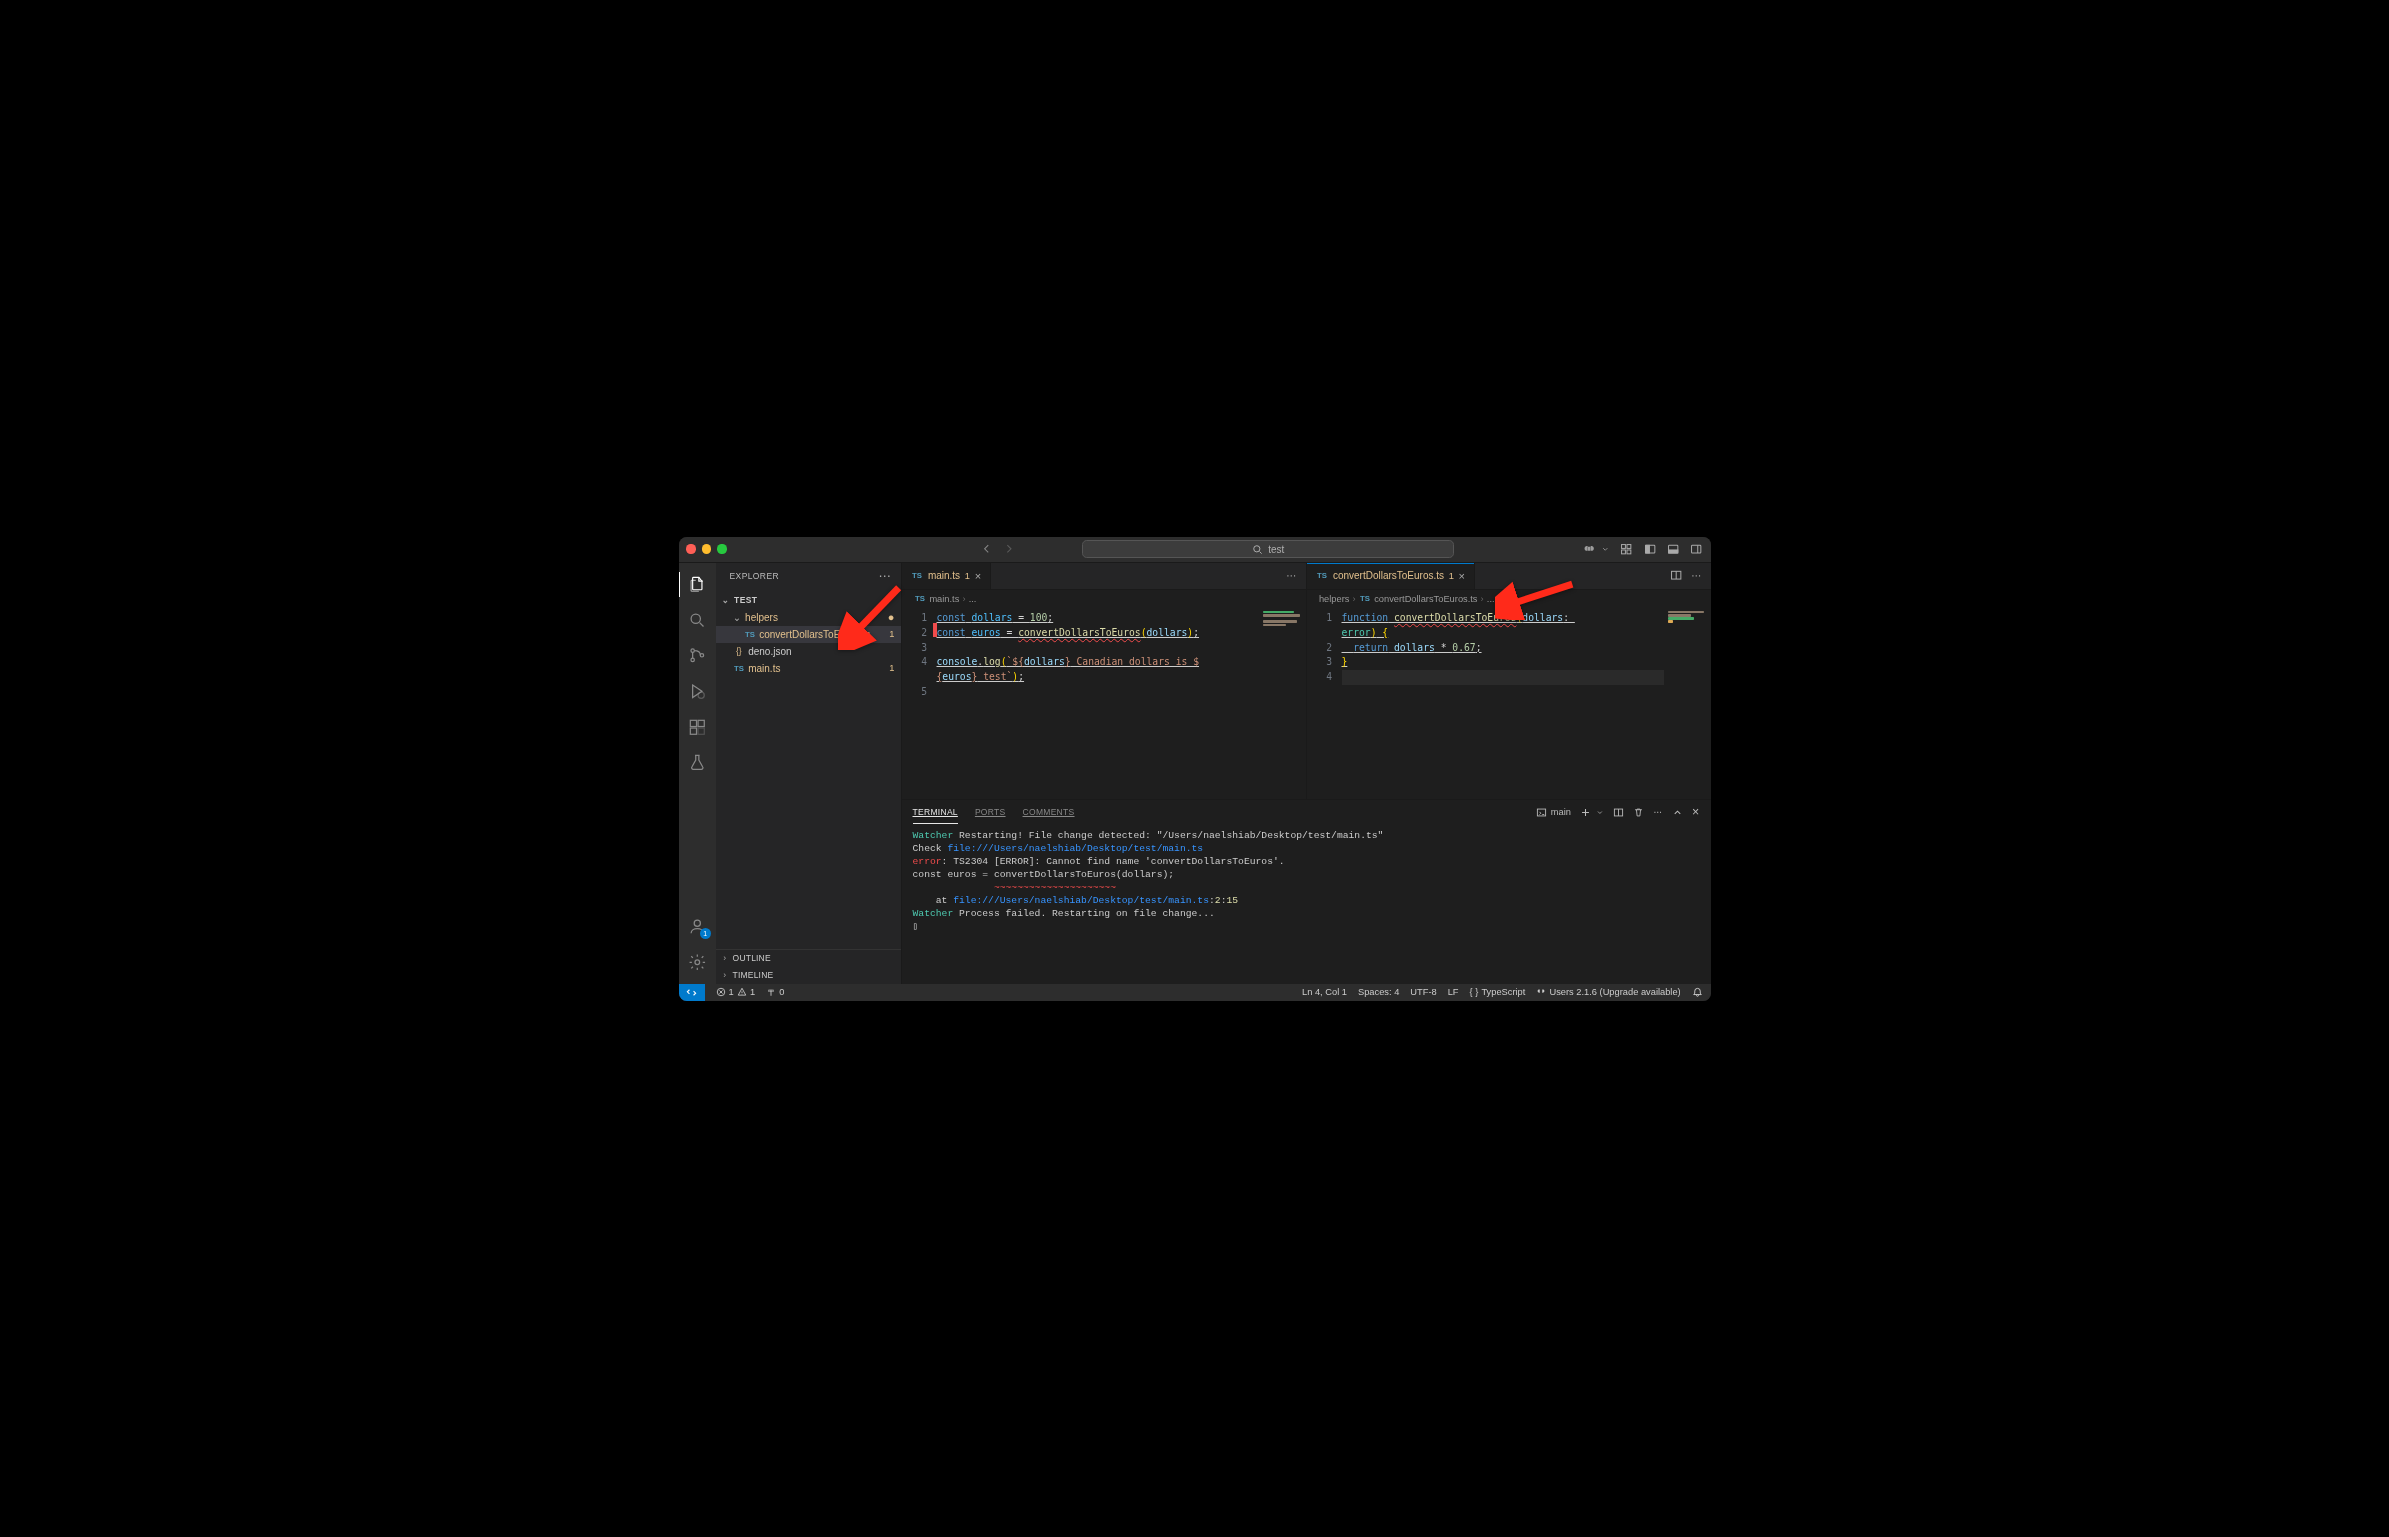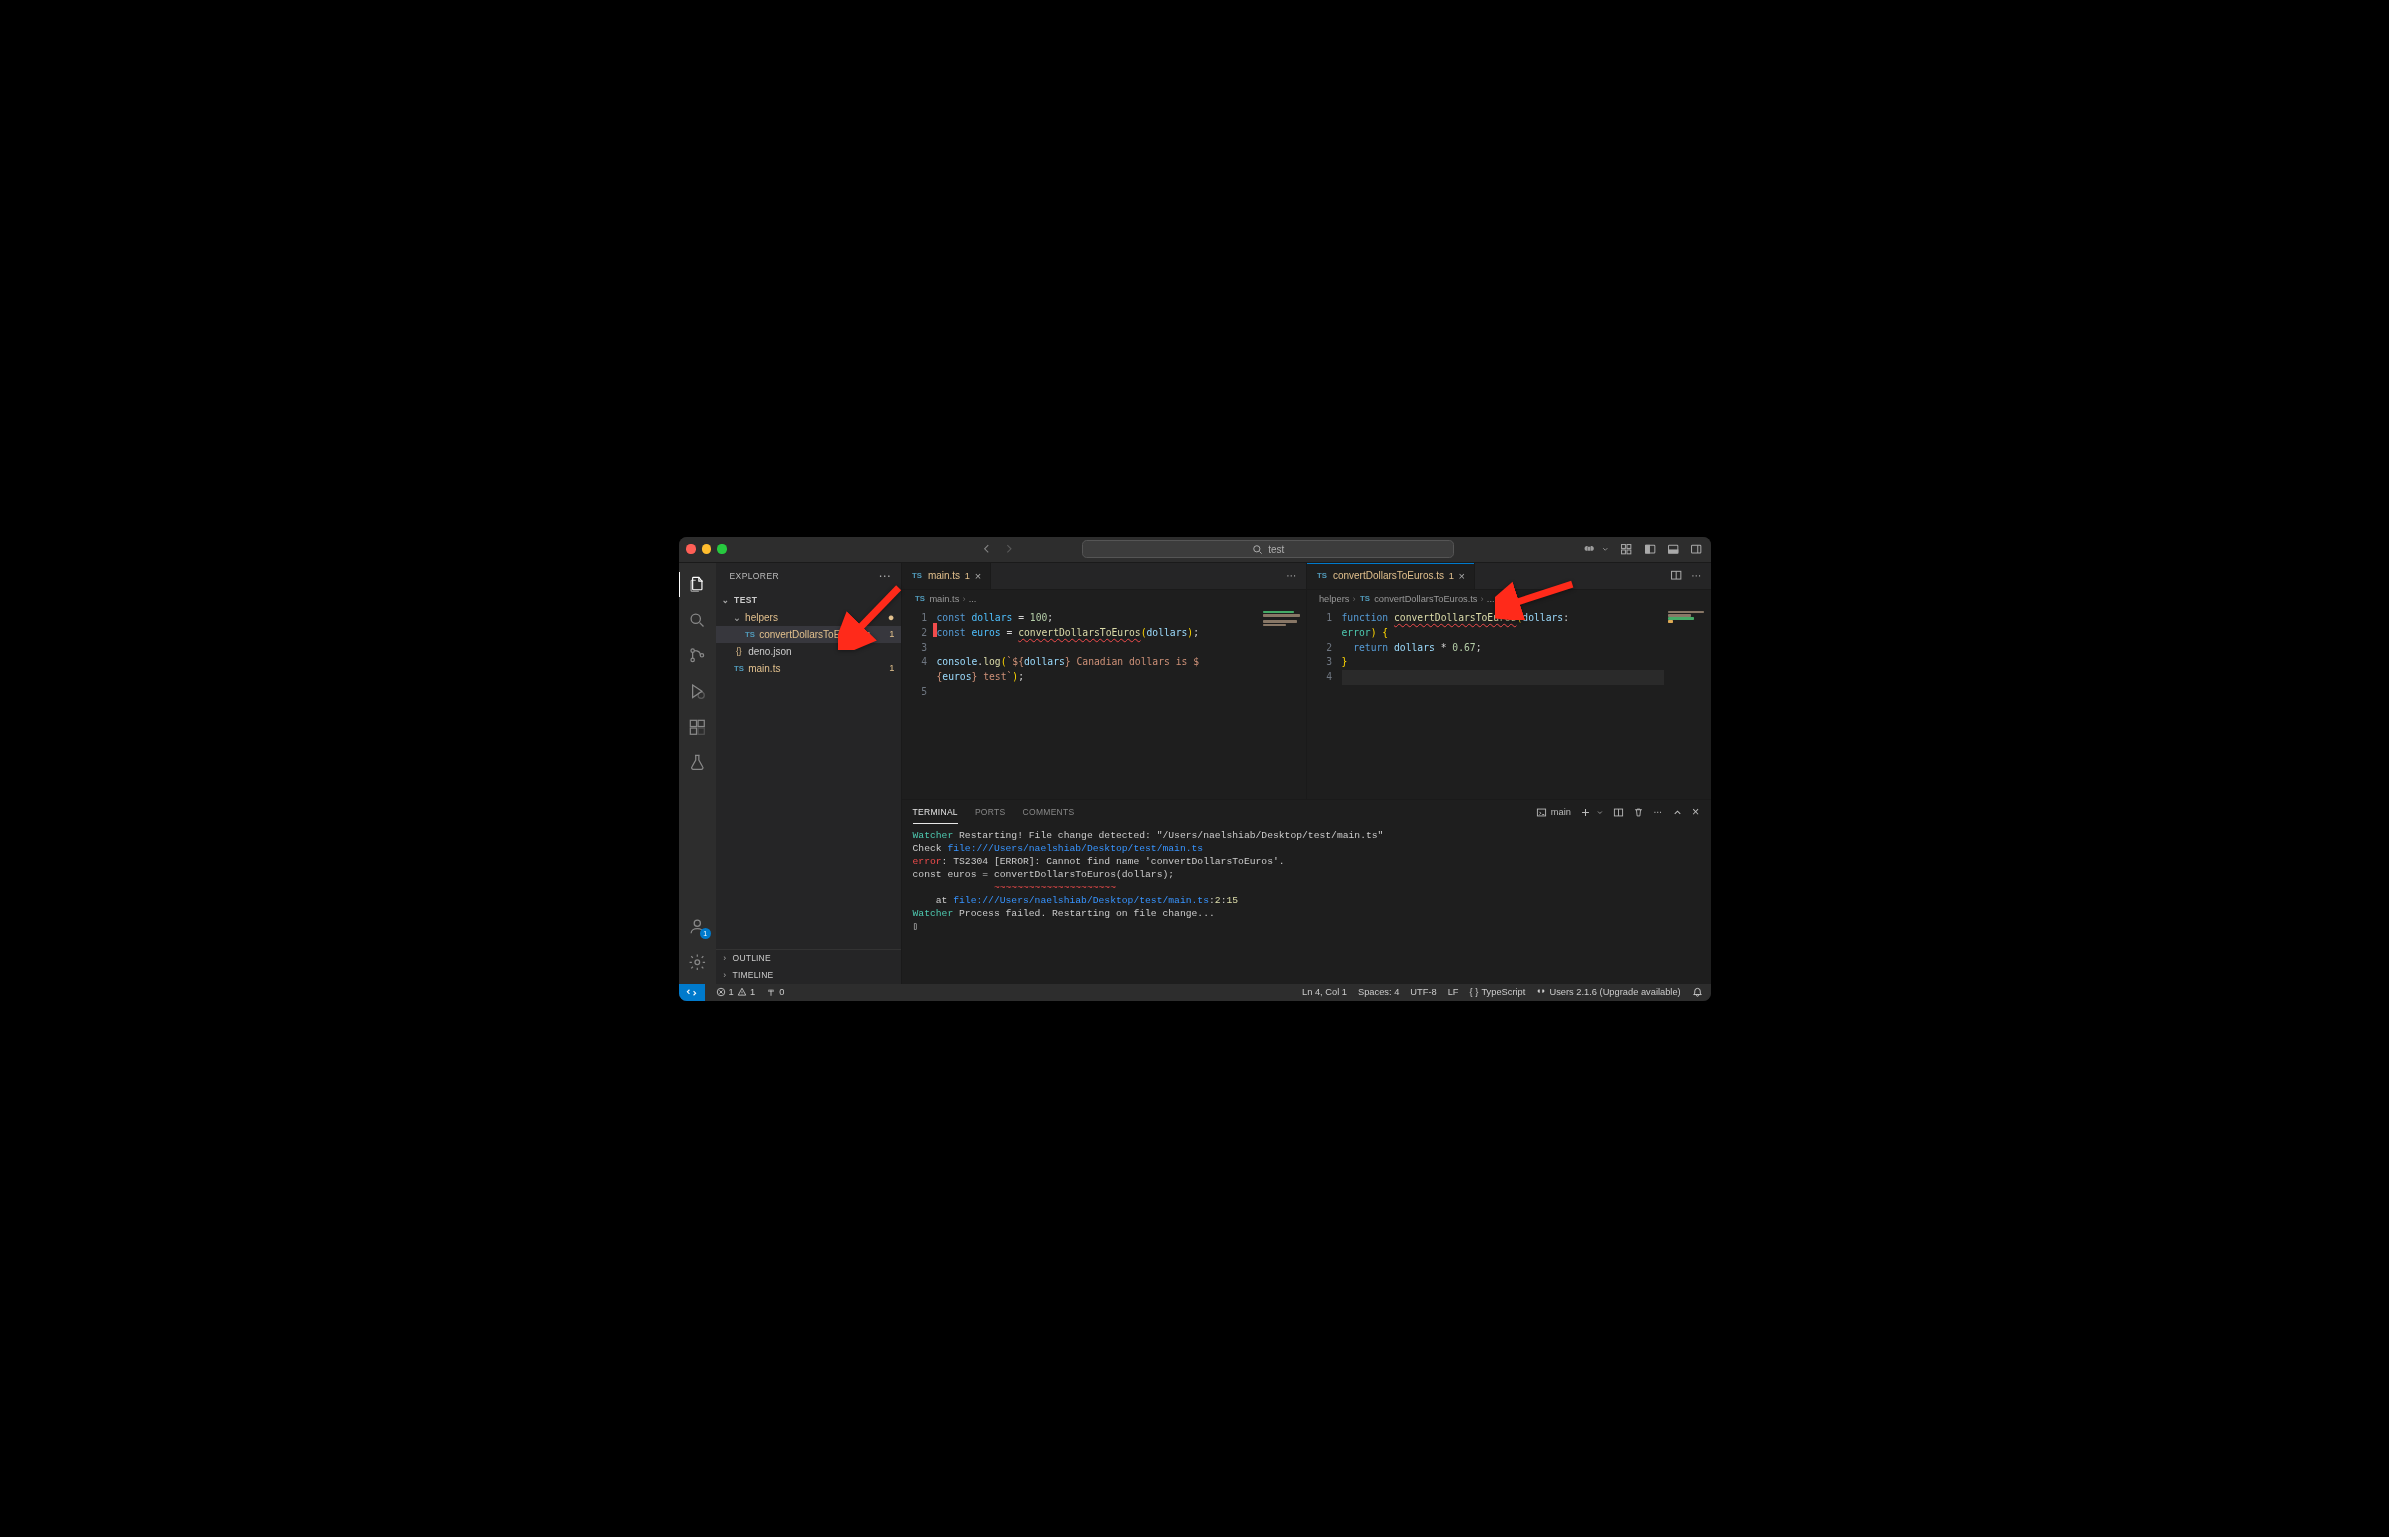--- a/index.html
+++ b/index.html
@@ -214,21 +214,21 @@
   }
   .gutter {
     width: 35px;
     text-align: right;
     color: #6e7681;
     padding: 3.1px 9.3px 0 0;
     user-select: none;
   }
   .gutter div { height: 14.7px; line-height: 14.7px; }
   .code-lines { flex: 1; padding: 3.1px 0 0 0; position:relative; }
-  .code-lines .line { height: 14.7px; line-height: 14.7px; white-space: pre; }
+  .code-lines .line { height: 14.7px; line-height: 14.7px; white-space: pre; text-decoration: underline; }
   .line-hl { background: #2a2a2a; }
   .tok-kw { color: #569cd6; }
   .tok-var { color: #9cdcfe; }
   .tok-const { color: #4fc1ff; }
   .tok-num { color: #b5cea8; }
   .tok-fn { color: #dcdcaa; }
   .tok-str { color: #ce9178; }
   .tok-type { color: #4ec9b0; }
   .tok-op { color: #d4d4d4; }
   .tok-punc { color: #d4d4d4; }
@@ -265,21 +265,21 @@
   }
   .panel-tabs {
     height: 25px;
     display: flex;
     align-items: center;
     padding: 0 11px;
     gap: 17px;
     font-size: 8.5px;
     letter-spacing: 0.3px;
   }
-  .panel-tab { color: #888; cursor: pointer; padding: 6.2px 0; }
+  .panel-tab { color: #888; cursor: pointer; padding: 6.2px 0; text-decoration: underline; }
   .panel-tab.active { color: #e7e7e7; border-bottom: 0.8px solid #e7e7e7; }
   .panel-actions { margin-left: auto; display: flex; align-items: center; gap: 9.3px; color: #bbb; }
   .panel-actions svg { width: 11px; height: 11px; }
   .panel-actions .term-label { display:flex; align-items:center; gap:3.9px; font-size:9.3px; letter-spacing:0; text-transform:none; }
   .term-body {
     flex: 1;
     padding: 4.7px 11px;
     font-family: Liberation Mono, monospace;
     font-size: 9.7px;
     line-height: 13px;

